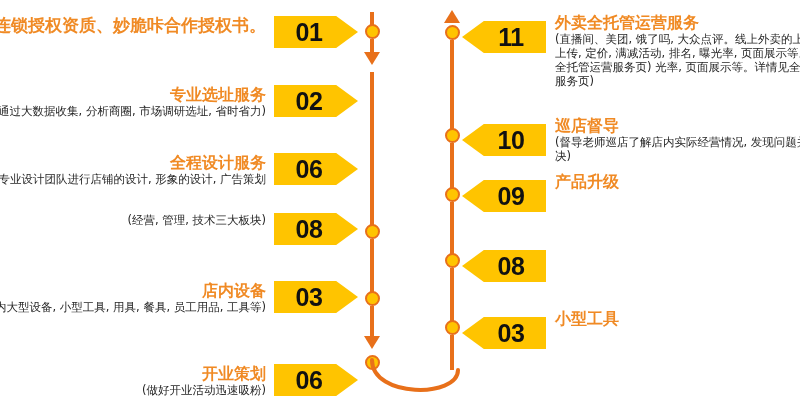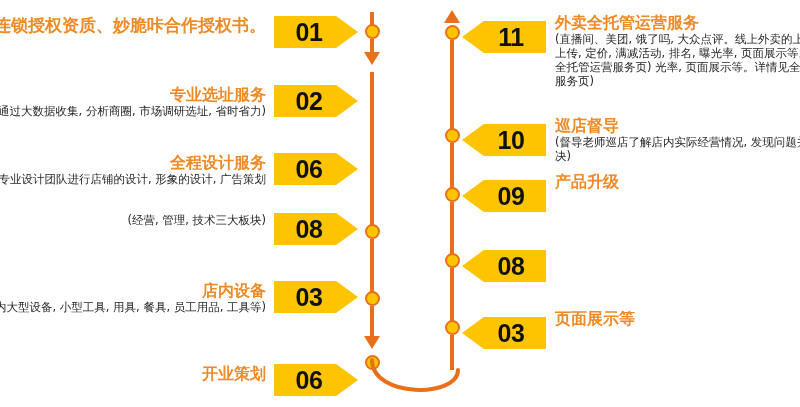--- a/index.html
+++ b/index.html
@@ -134,20 +134,21 @@
     <div class="txt txt-left">
       <div class="title">店内设备</div>
       <div class="desc">(店内大型设备, 小型工具, 用具, 餐具, 员工用品, 工具等)</div>
     </div>
     <div class="badge right-point">03</div>
   </div>
 
   <div class="row row-left" style="top:364px;">
     <div class="txt txt-left">
       <div class="title">开业策划</div>
+      <div class="desc">(做好开业活动迅速吸粉)</div>
     </div>
     <div class="badge right-point">06</div>
   </div>
 
   <div class="row row-right" style="top:13px;">
     <div class="badge left-point">11</div>
     <div class="txt txt-right">
       <div class="title">外卖全托管运营服务</div>
       <div class="desc wrap">(直播间、美团, 饿了吗, 大众点评。线上外卖的上线, 图片上传, 定价, 满减活动, 排名, 曝光率, 页面展示等。详情见全托管运营服务页) 光率, 页面展示等。详情见全托管运营服务页)</div>
     </div>
@@ -168,17 +169,17 @@
     </div>
   </div>
 
   <div class="row row-right" style="top:242px;flex-direction:column;">
     <div class="badge left-point">08</div>
   </div>
 
   <div class="row row-right" style="top:309px;">
     <div class="badge left-point">03</div>
     <div class="txt txt-right">
-      <div class="title">页面展示等</div>
+      <div class="title">小型工具</div>
     </div>
   </div>
 
 </div>
 
 </body></html>

